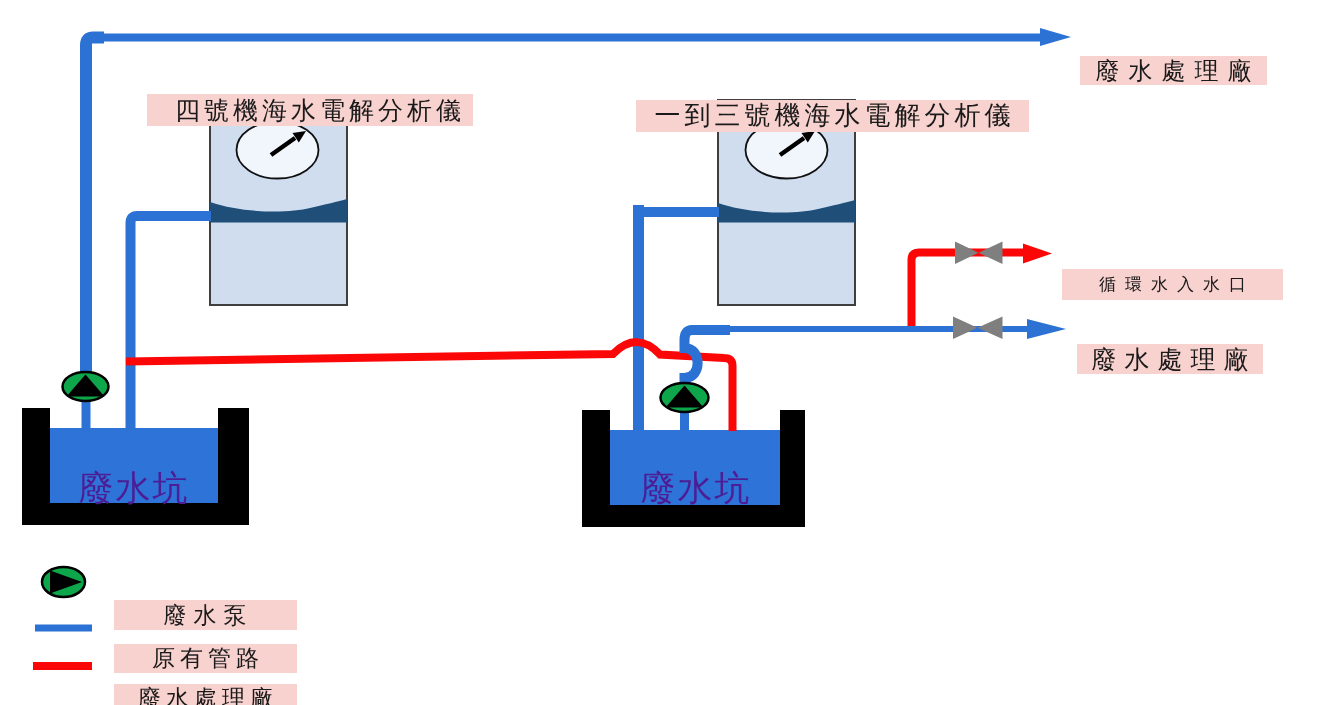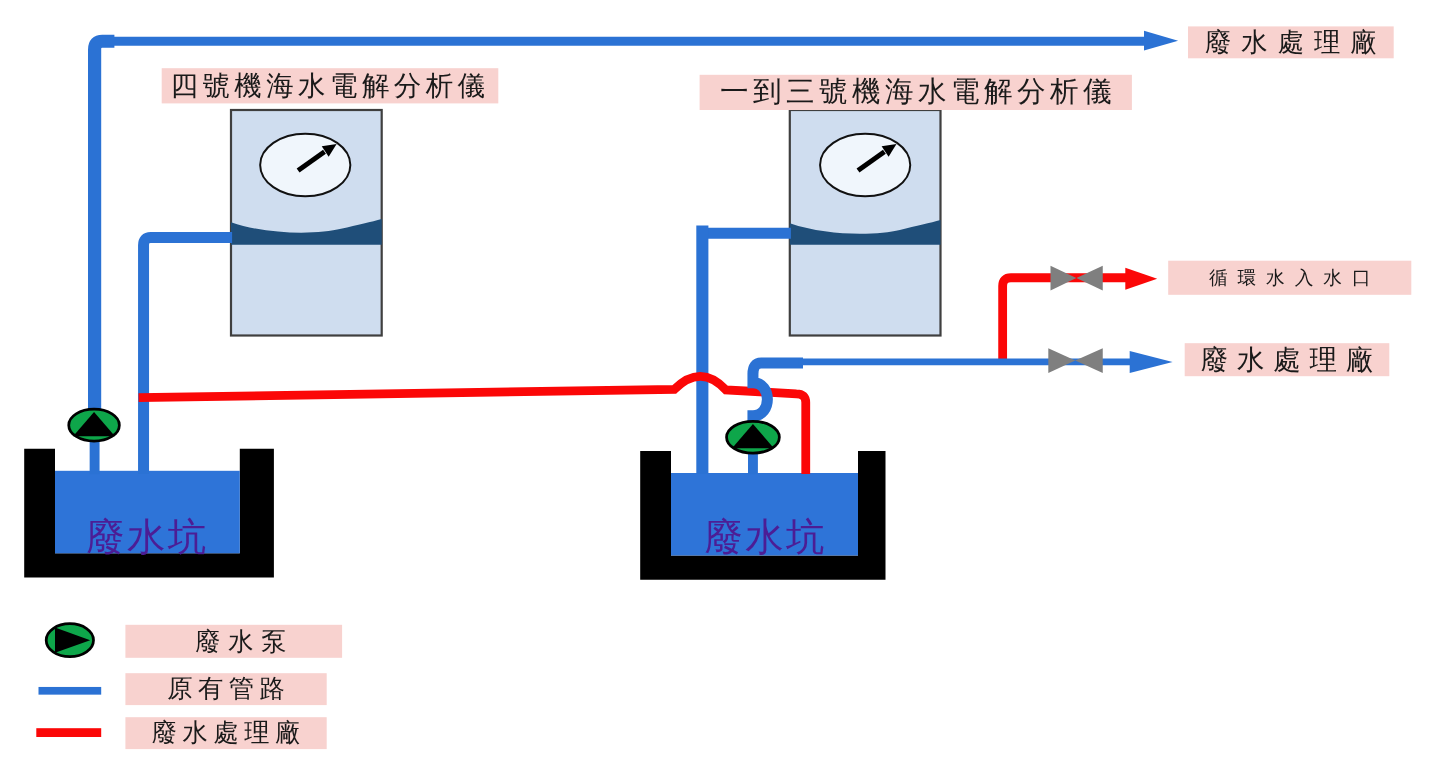--- a/index.html
+++ b/index.html
@@ -17,21 +17,21 @@
   }
   html,body{margin:0;padding:0;background:#fff;}
   .stage{
     position:relative;width:1317px;height:705px;background:#ffffff;
     overflow:hidden;font-family:"Liberation Serif",serif;
   }
   .stage svg{position:absolute;left:0;top:0;}
   .plabel{
     position:absolute;background:var(--label-bg);color:var(--text-ink);
     display:flex;align-items:center;justify-content:center;
-    white-space:nowrap;line-height:1;
+    white-space:nowrap;line-height:1;margin-top:32px;
   }
   .wlabel{
     position:absolute;color:#4c1d95;background:transparent;
     display:flex;align-items:center;justify-content:center;
     white-space:nowrap;line-height:1;margin-top:20px;
   }
   .analyzer-box{fill:var(--analyzer-fill);stroke:#3F3F3F;stroke-width:2;}
   .band{fill:var(--analyzer-band);}
   .dial{fill:var(--dial-fill);stroke:#111111;stroke-width:1.8;}
   .pb{stroke:var(--pipe-blue);fill:none;}
@@ -114,31 +114,31 @@
     <g>
       <ellipse cx="63.5" cy="582" rx="21.5" ry="15" class="pump-body"></ellipse>
       <polygon points="50,570.5 50,593.5 82,582" class="pump-tri"></polygon>
     </g>
     <rect x="35" y="624.5" width="57" height="7" class="fb"></rect>
     <rect x="33" y="662" width="59" height="8" class="fr"></rect>
   </svg>
 
   <div class="plabel" style="left:1080px;top:24px;width:178px;height:29px;font-size:24px;letter-spacing:9px;padding-left:9px;">廢水處理廠</div>
 
-  <div class="plabel" style="left:147px;top:62px;width:306px;height:32px;font-size:25px;letter-spacing:4px;padding-left:0;">四號機海水電解分析儀</div>
+  <div class="plabel" style="left:147px;top:62px;width:306px;height:32px;font-size:25px;letter-spacing:4px;padding-left:20px;">四號機海水電解分析儀</div>
 
   <div class="plabel" style="left:636px;top:68px;width:389px;height:32px;font-size:26px;letter-spacing:4px;padding-left:4px;">一到三號機海水電解分析儀</div>
 
   <div class="plabel" style="left:1062px;top:237px;width:212px;height:31px;font-size:17px;letter-spacing:9px;padding-left:9px;">循環水入水口</div>
 
   <div class="plabel" style="left:1077px;top:312px;width:178px;height:30px;font-size:25px;letter-spacing:8px;padding-left:8px;">廢水處理廠</div>
 
   <div class="wlabel" style="left:54px;top:448px;width:160px;height:40px;font-size:35px;letter-spacing:2px;">廢水坑</div>
 
   <div class="wlabel" style="left:616px;top:448px;width:160px;height:40px;font-size:35px;letter-spacing:2px;">廢水坑</div>
 
-  <div class="plabel" style="left:114px;top:568px;width:177px;height:30px;font-size:23px;letter-spacing:7px;padding-left:20px;">廢水泵</div>
+  <div class="plabel" style="left:114px;top:568px;width:177px;height:30px;font-size:23px;letter-spacing:7px;padding-left:6px;">廢水泵</div>
 
   <div class="plabel" style="left:114px;top:612px;width:178px;height:29px;font-size:23px;letter-spacing:5px;padding-left:5px;">原有管路</div>
 
   <div class="plabel" style="left:114px;top:652px;width:178px;height:29px;font-size:23px;letter-spacing:5px;padding-left:5px;">廢水處理廠</div>
 
 </div>
 
 </body></html>

